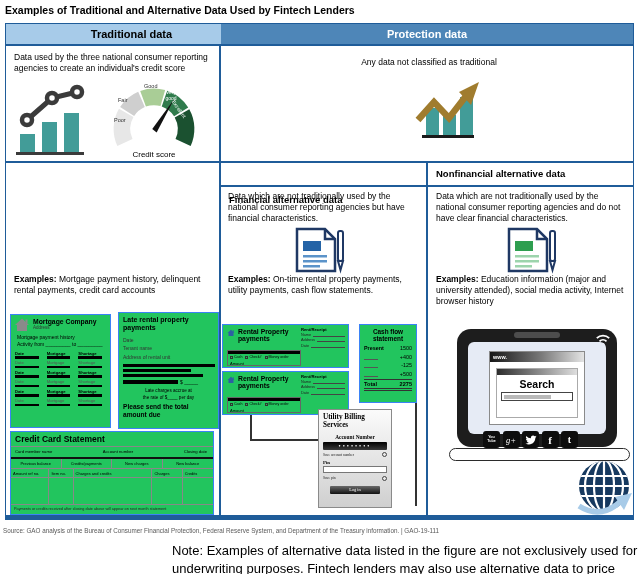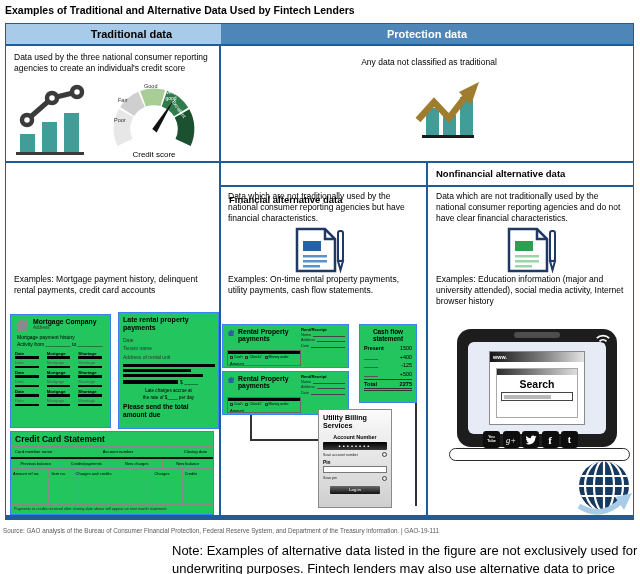--- a/index.html
+++ b/index.html
@@ -23,21 +23,21 @@
   .vline1 { left:213px; top:22px; bottom:0; width:2px; }
   .vline2 { left:420px; top:137px; bottom:0; width:2px; }
   .hline1 { left:0; right:0; top:137px; height:2px; }
   .hline2 { left:215px; right:0; top:161px; height:2px; }
   .subhdr { position:absolute; top:139px; height:22px; font-size:9.5px; font-weight:bold; padding:5px 0 0 8px; }
   .subhdr-fin { left:215px; width:205px;margin-top:26px; }
   .subhdr-non { left:422px; right:0; }
 
   .desc { position:absolute; font-size:8.5px; line-height:1.28; }
   .examples { position:absolute; font-size:8.5px; line-height:1.28; }
-  .examples b { font-weight:normal; }
+  .examples b { font-weight:bold; }
 
   
   .doc { position:absolute; background:#22c55e; border:1px solid #3b82f6; }
   .blackbar { background:#000; height:3.5px; margin:1.5px 0; }
 
   
   .glabel { position:absolute; font-size:5.5px; color:#333; }
   .glabel.w { color:#fff; font-size:5px; }
   .gauge-caption { position:absolute; left:98px; top:126px; width:100px; text-align:center; font-size:8px; }
 
@@ -92,21 +92,21 @@
 
   
   .cf { padding:3px 4px; }
   .cf-title { text-align:center; font-size:6.4px; font-weight:bold; line-height:1.15; }
   .cf-row { display:flex; justify-content:space-between; align-items:flex-end; margin-top:2.5px; font-size:5.4px; }
   .cf-row b { font-weight:bold; }
   .cf-line { width:14px; border-bottom:1px solid #555; height:4px; }
   .cf-total { border-top:1px solid #333; border-bottom:3px double #333; margin-top:2.5px; padding:1px 0; font-weight:bold; display:flex; justify-content:space-between; font-size:5.6px; }
 
   
-  .ut { background:linear-gradient(#fbfbfb,#cfcfcf); border:1px solid #8a8a8a; padding:4px; }
+  .ut { background:linear-gradient(#fbfbfb,#cfcfcf); border:1px solid #8a8a8a; padding:4px;font-family:Liberation Serif, serif; }
   .ut-title { font-size:7.2px; font-weight:bold; line-height:1.1; }
   .ut-acct { text-align:center; font-size:5.4px; font-weight:bold; margin-top:4px; }
   .ut-mask { background:linear-gradient(#000,#3a3a3a); color:#fff; height:8px; border-radius:1px; margin-top:2px;
              font-size:6px; letter-spacing:2px; text-align:center; line-height:8px; }
   .ut-save { display:flex; justify-content:space-between; align-items:center; font-size:3.6px; margin-top:2.5px; color:#222; }
   .toggle { width:5px; height:5px; border:1px solid #444; border-radius:50%; background:#e8e8e8; }
   .ut-pin { font-size:4.8px; font-weight:bold; margin-top:3px; }
   .ut-input { height:7px; background:#fff; border:1px solid #777; margin-top:1px; }
   .ut-login { margin:5px auto 0 auto; width:50px; height:8px; background:linear-gradient(#6a6a6a,#111);
               color:#fff; font-size:4.4px; text-align:center; line-height:8px; border-radius:1px; }

